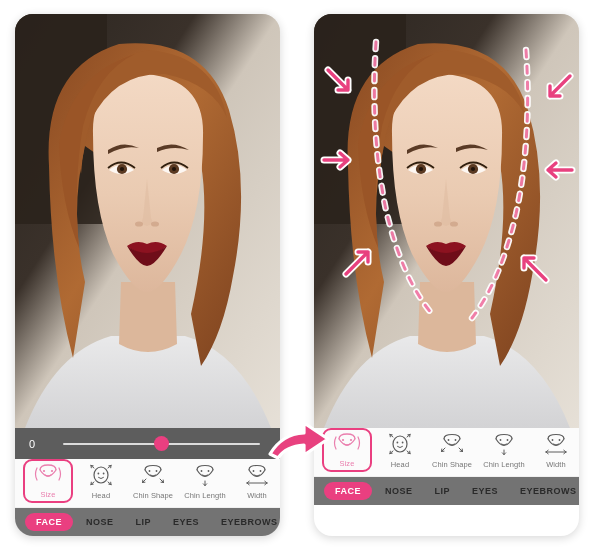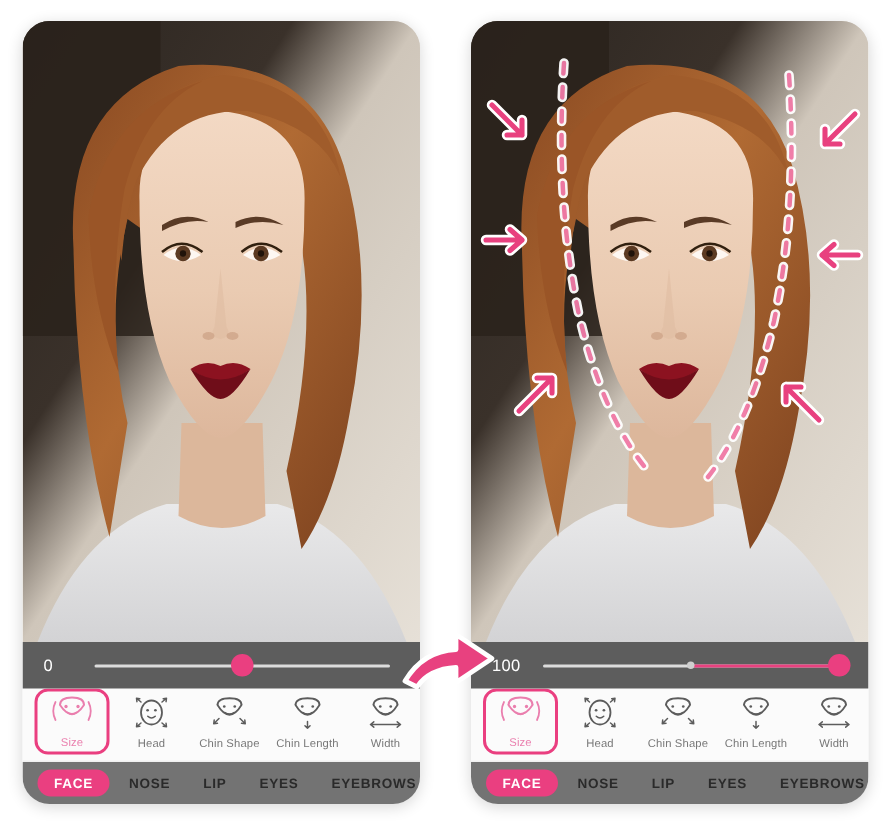--- a/index.html
+++ b/index.html
@@ -384,29 +384,20 @@
             <path d="M258 156 L234 156 M234 156 L242 149 M234 156 L242 163" stroke="#e8417f" stroke-width="3.4" fill="none" stroke-linecap="round" stroke-linejoin="round"></path>
           </g>
           <g>
             <path d="M232 266 L210 244 M210 244 L220 244 M210 244 L210 254" stroke="#ffffff" stroke-width="7" fill="none" stroke-linecap="round" stroke-linejoin="round"></path>
             <path d="M232 266 L210 244 M210 244 L220 244 M210 244 L210 254" stroke="#e8417f" stroke-width="3.4" fill="none" stroke-linecap="round" stroke-linejoin="round"></path>
           </g>
         </g>
       </svg>
     </div>
 
-    <div class="sliderbar">
-      <div class="slider-value">100</div>
-      <div class="track-wrap">
-        <div class="track"></div>
-        <div class="track-fill" style="left:50%;width:50%"></div>
-        <div class="track-mid"></div>
-        <div class="thumb" style="left:100%"></div>
-      </div>
-    </div>
 
     <div class="tools">
       <div class="tool active">
         <svg class="glyph" viewBox="0 0 30 26">
           <path d="M7 7 Q15 19 23 7" stroke="#ea7fae" stroke-width="1.3" fill="none" stroke-linecap="round"></path>
           <path d="M7 7 Q7 2 15 2 Q23 2 23 7" stroke="#ea7fae" stroke-width="1.3" fill="none"></path>
           <circle cx="11" cy="8" r="1.1" fill="#ea7fae"></circle>
           <circle cx="19" cy="8" r="1.1" fill="#ea7fae"></circle>
           <path d="M12 12 Q15 14.5 18 12" stroke="#ea7fae" stroke-width="1.1" fill="none" stroke-linecap="round"></path>
           <path d="M4 5 Q1 11 4 17" stroke="#ea7fae" stroke-width="1.2" fill="none" stroke-linecap="round"></path>

